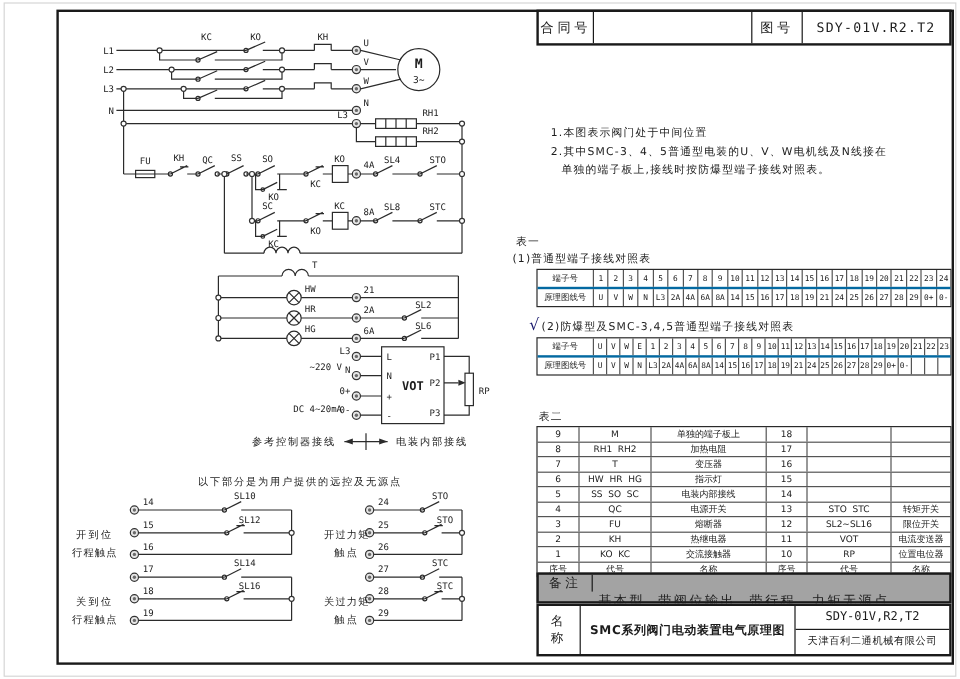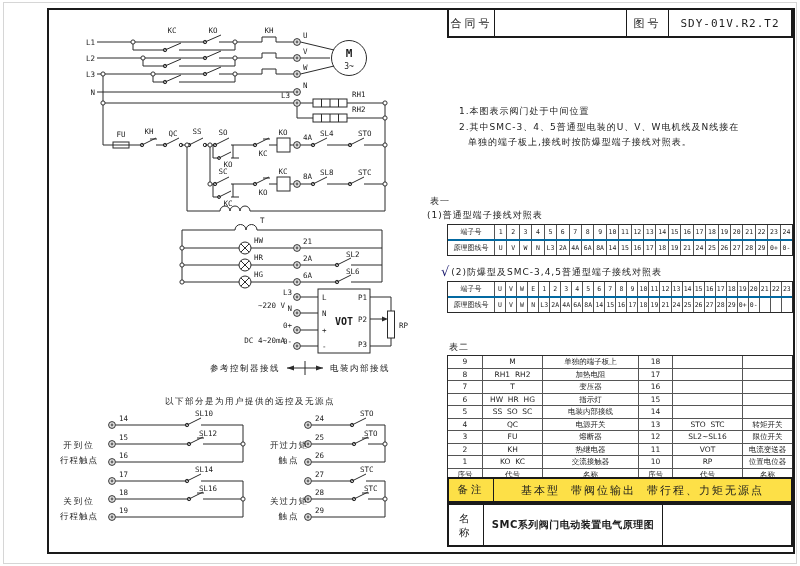--- a/index.html
+++ b/index.html
@@ -33,21 +33,21 @@
   .checkline{font-size:9px;letter-spacing:1px;display:flex;align-items:flex-end;}
   .checkmark{font-size:13px;margin-right:1px;color:#15156a;}
   
   .ctable{border:1.5px solid #2a2a2a;box-sizing:border-box;width:346px;background:#fff;}
   .crow{display:grid;grid-template-columns:34px 60px 96px 34px 70px 50px;height:11.5px;}
   .crow + .crow{border-top:1px solid #555;}
   .crow .ccell{border-left:1px solid #555;font-size:7.5px;line-height:11px;text-align:center;overflow:hidden;
                font-family:"DejaVu Sans","Liberation Sans",sans-serif;white-space:pre;}
   .crow .ccell:first-child{border-left:none;}
   
-  .remark{left:447px;top:477px;width:346px;height:26px;display:flex;border:2px solid #1a1a1a;box-sizing:border-box;background:#fde047;}
+  .remark{left:447px;top:477px;width:346px;height:26px;display:flex;border:2px solid #1a1a1a;box-sizing:border-box;background:#a3a3a3;flex-direction:column;}
   .remark .rlabel{width:44px;border-right:1.5px solid #1a1a1a;font-size:10.5px;letter-spacing:3px;display:flex;align-items:center;justify-content:center;flex:none;}
   .remark .rval{flex:1;display:flex;align-items:center;justify-content:center;font-size:11px;font-weight:400;letter-spacing:2px;white-space:pre;}
   .nameblk{left:447px;top:503px;width:346px;height:44px;display:flex;border:2px solid #1a1a1a;box-sizing:border-box;background:#fff;}
   .nameblk .nlabel{width:34px;border-right:1.5px solid #1a1a1a;font-size:10.5px;display:flex;align-items:center;justify-content:center;
                    flex:none;word-break:break-all;line-height:14px;padding:0 10px;box-sizing:content-box;width:14px;}
   .nameblk .nmid{width:178px;border-right:1.5px solid #1a1a1a;display:flex;align-items:center;justify-content:center;
                  font-size:10px;font-weight:600;letter-spacing:0.5px;flex:none;}
   .nameblk .nright{flex:1;display:flex;flex-direction:column;}
   .nameblk .nmodel{height:19px;border-bottom:1.5px solid #1a1a1a;display:flex;align-items:center;justify-content:center;
                    font-family:"DejaVu Sans Mono","Liberation Mono",monospace;font-size:10px;}
@@ -593,14 +593,18 @@
   </div>
 
   <div class="abs remark">
     <div class="rlabel">备注</div>
     <div class="rval">基本型  带阀位输出  带行程、力矩无源点</div>
   </div>
 
   <div class="abs nameblk">
     <div class="nlabel">名称</div>
     <div class="nmid">SMC系列阀门电动装置电气原理图</div>
+    <div class="nright">
+      <div class="nmodel">SDY-01V,R2,T2</div>
+      <div class="ncompany">天津百利二通机械有限公司</div>
+    </div>
   </div>
 </div>
 
 </body></html>

